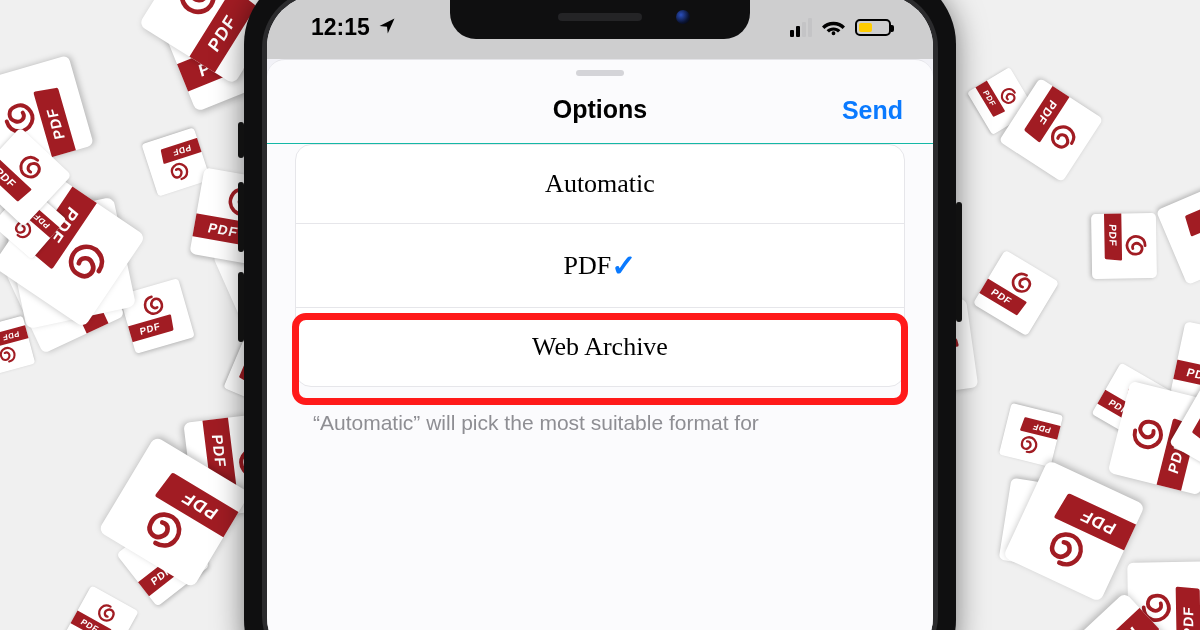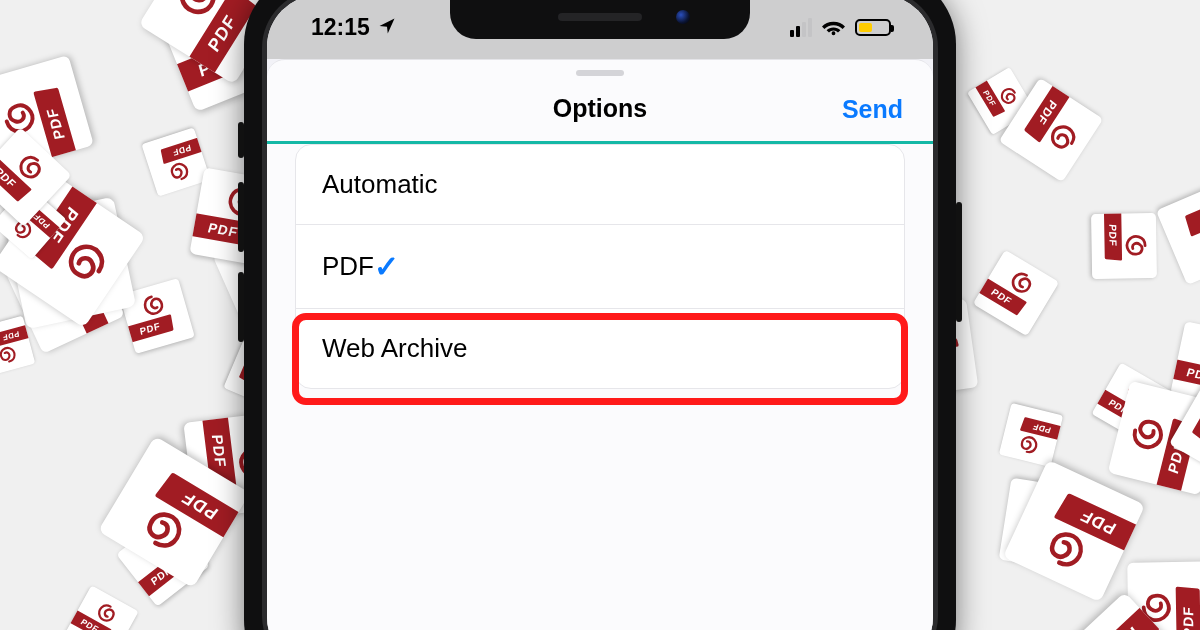--- a/index.html
+++ b/index.html
@@ -173,21 +173,21 @@
   .sheet-handle {
     width: 48px; height: 6px; background: #d4d4d8; border-radius: 3px;
     margin: 10px auto 0;
   }
   .nav {
     position: relative;
     height: 68px;
     display: flex;
     align-items: center;
     justify-content: center;
-    border-bottom: 3px solid #14b8a6;
+    border-bottom: 1px solid #14b8a6;
   }
   .nav-title { font-size: 25px; font-weight: 600; color: #000; }
   .nav-done {
     position: absolute; right: 30px; top: 50%; transform: translateY(-50%);
     font-size: 25px; font-weight: 600; color: #0a7aff;
   }
 
   .section-header {
     font-size: 27px; font-weight: 700; color: #000;
     padding: 48px 44px 14px;
@@ -196,24 +196,25 @@
   .group {
     margin: 0 28px;
     background: #fff;
     border: 1px solid #e6e6ea;
     border-radius: 16px;
     overflow: hidden;
   }
   .row {
     display: flex;
     align-items: center;
-    justify-content: flex-start;
+    justify-content: center;
     padding: 24px 26px;
     font-size: 26px;
     color: #000;
+    font-family: Liberation Serif, serif;
   }
   .row + .row { border-top: 1px solid #e6e6ea; }
   .check { color: #0a7aff; font-size: 30px; font-weight: 600; }
 
   .highlight {
     position: absolute;
     border: 7px solid #ff1a1a;
     border-radius: 14px;
     pointer-events: none;
   }
@@ -794,20 +795,21 @@
           </div>
           <div class="row" id="row-pdf">
             <span>PDF</span>
             <span class="check">✓</span>
           </div>
           <div class="row">
             <span>Web Archive</span>
           </div>
         </div>
 
+        <div class="footer-note">“Automatic” will pick the most suitable format for</div>
       </div>
 
       <div class="notch">
         <span class="speaker"></span>
         <span class="cam"></span>
       </div>
 
       <div class="highlight" id="hl" style="left: 25px; top: 318px; width: 616px; height: 92px;"></div>
 
     </div>

